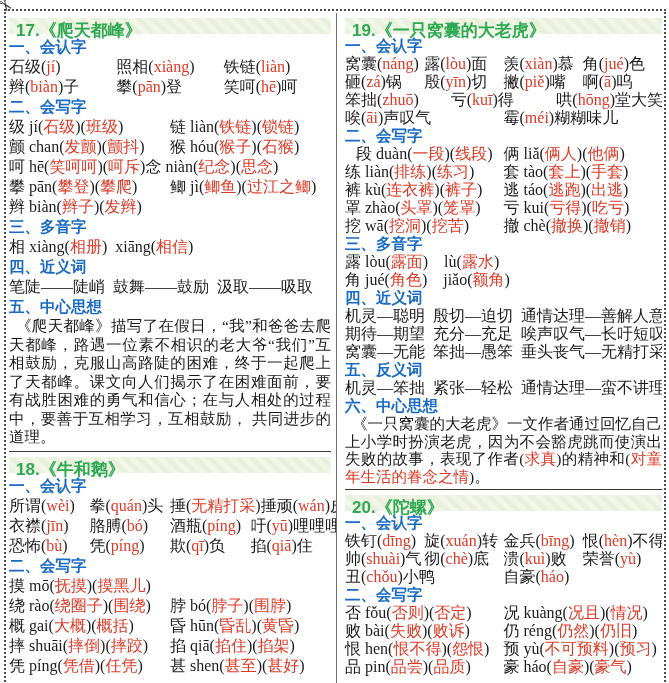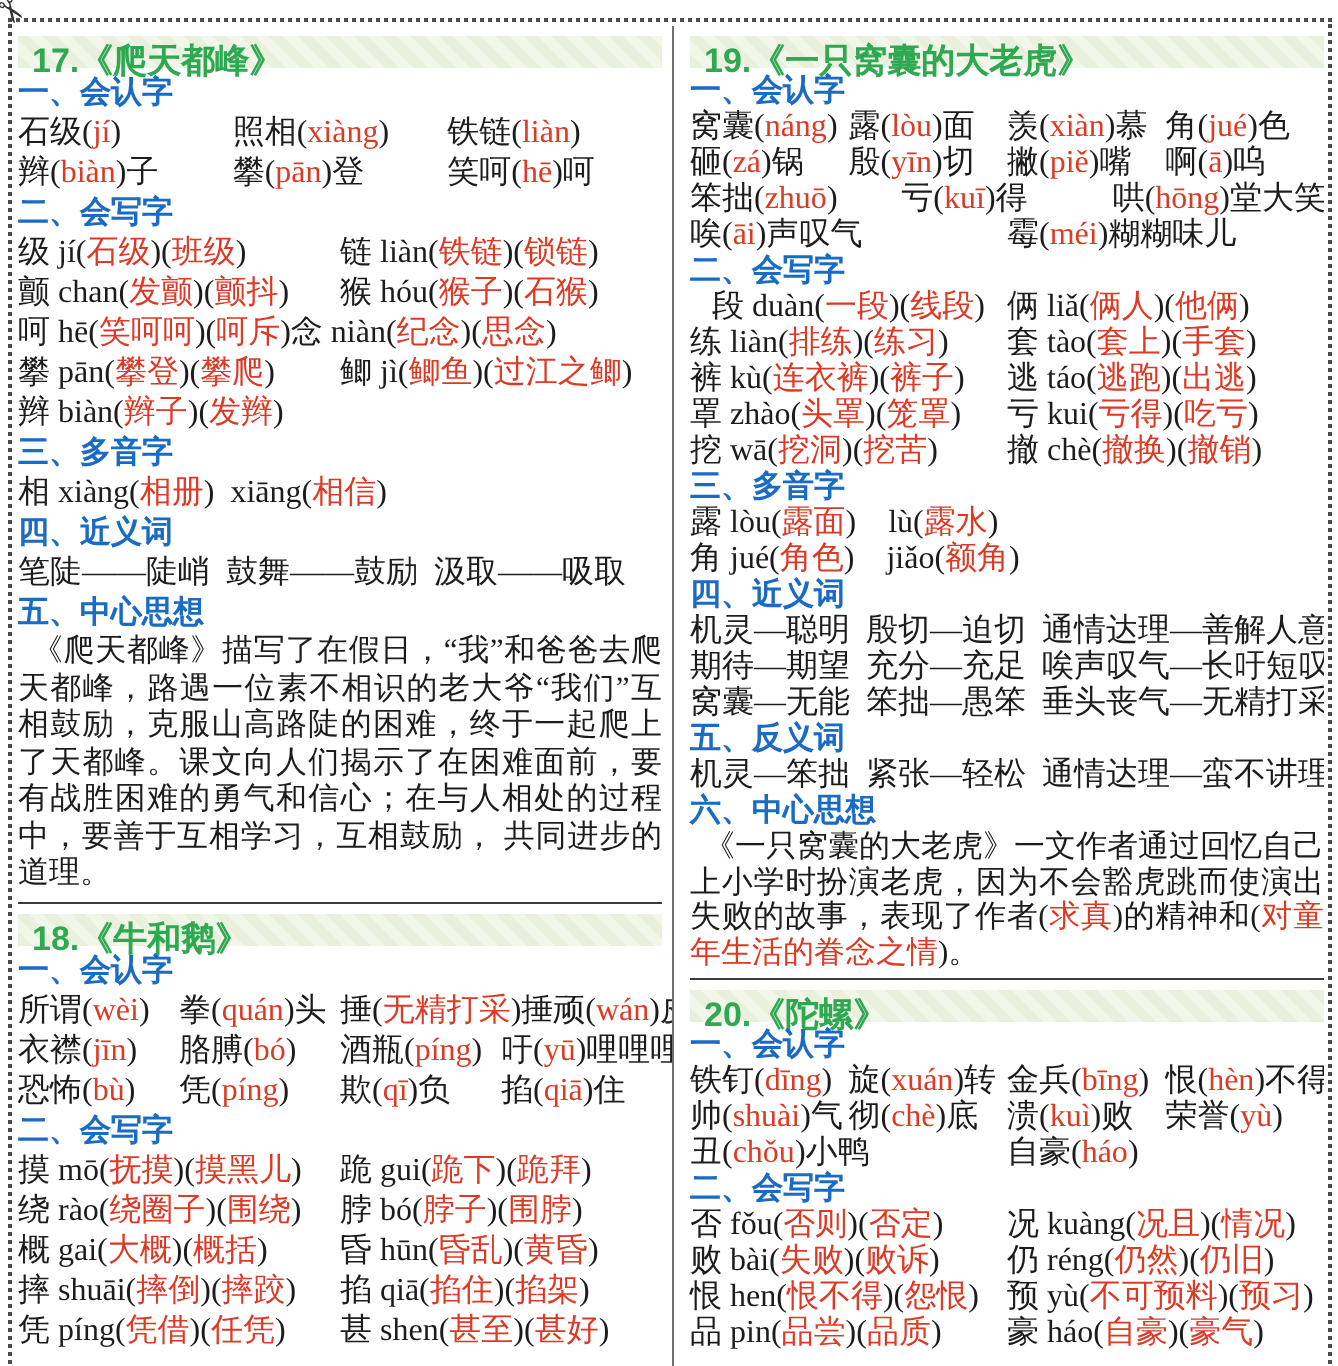--- a/index.html
+++ b/index.html
@@ -144,21 +144,20 @@
           </div>
           <div class="line">
             <span class="cell" style="min-width: 25%;">恐怖(<span class="red">bù</span>)</span>
             <span class="cell" style="min-width: 25%;">凭(<span class="red">píng</span>)</span>
             <span class="cell" style="min-width: 25%;">欺(<span class="red">qī</span>)负</span>
             <span class="cell">掐(<span class="red">qiā</span>)住</span>
           </div>
           <div class="sec-heading">二、会写字</div>
           <div class="line">
             <span class="cell" style="min-width: 50%;">摸 mō(<span class="red">抚摸</span>)(<span class="red">摸黑儿</span>)</span>
-            <span class="cell">跪 gui(<span class="red">跪下</span>)(<span class="red">跪拜</span>)</span>
           </div>
           <div class="line">
             <span class="cell" style="min-width: 50%;">绕 rào(<span class="red">绕圈子</span>)(<span class="red">围绕</span>)</span>
             <span class="cell">脖 bó(<span class="red">脖子</span>)(<span class="red">围脖</span>)</span>
           </div>
           <div class="line">
             <span class="cell" style="min-width: 50%;">概 gai(<span class="red">大概</span>)(<span class="red">概括</span>)</span>
             <span class="cell">昏 hūn(<span class="red">昏乱</span>)(<span class="red">黄昏</span>)</span>
           </div>
           <div class="line">

